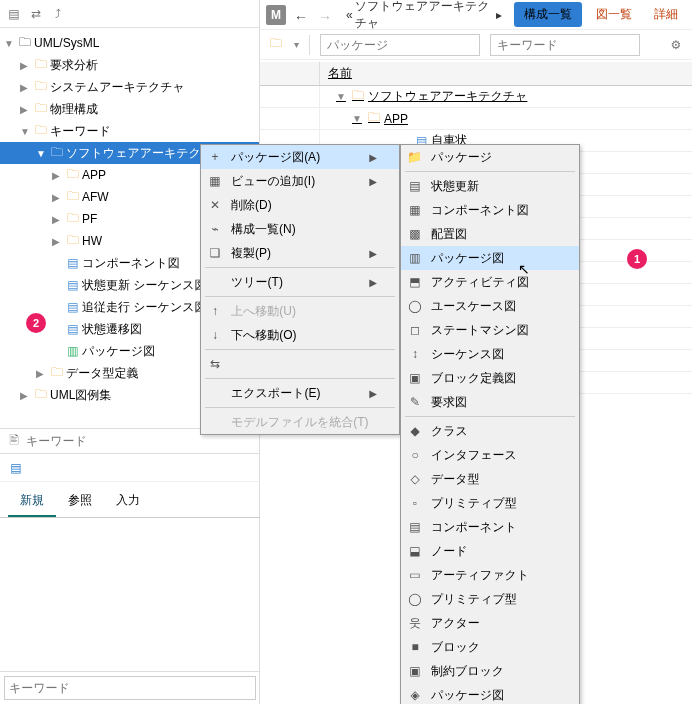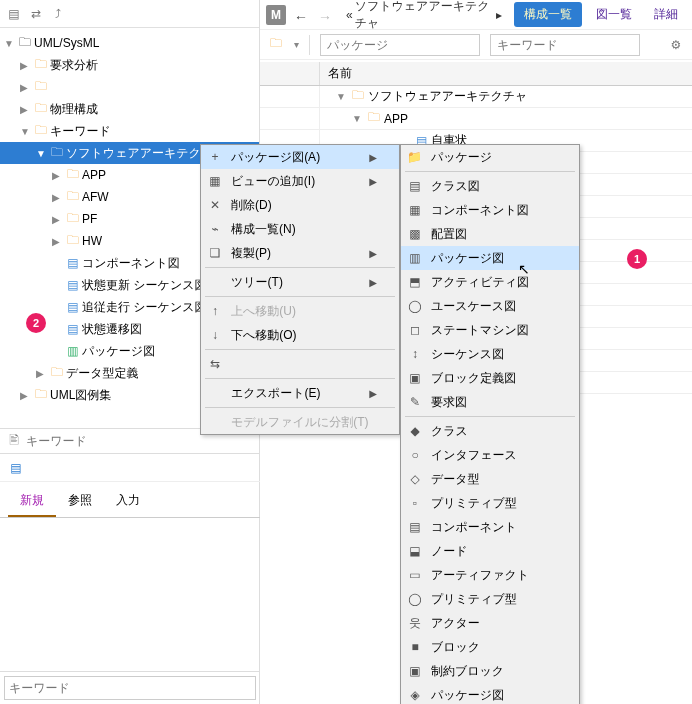--- a/index.html
+++ b/index.html
@@ -29,39 +29,39 @@
 .badge1 { position: absolute; left: 627px; top: 249px; z-index: 100; }
 .badge2 { position: absolute; left: 26px; top: 313px; z-index: 50; }
 
 .keyword-bar { position: absolute; bottom: 250px; left: 0; width: 260px; height: 26px; border-top: 1px solid #ddd; border-bottom: 1px solid #ddd; display: flex; align-items: center; padding: 0 6px; gap: 4px; }
 .keyword-bar input { flex: 1; border: none; outline: none; color: #999; }
 
 .midbar { position: absolute; bottom: 0; left: 0; width: 260px; height: 250px; }
 .panel-icon-row { height: 28px; display: flex; align-items: center; padding: 0 8px; border-bottom: 1px solid #eee; }
 .panel-tabs { height: 30px; display: flex; align-items: flex-end; gap: 0; border-bottom: 1px solid #ccc; padding: 0 8px; margin-top: 6px; }
 .panel-tab { padding: 6px 12px; border-bottom: 2px solid transparent; }
-.panel-tab.active { border-bottom: 2px solid #a16207; color: #a21caf; }
+.panel-tab.active { border-bottom: 2px solid #0f766e; color: #0c4a6e; }
 .empty-msg { padding: 60px 20px; color: #777; text-align: center; }
 
 .bottom-keyword { position: absolute; bottom: 0; left: 0; width: 260px; border-top: 1px solid #ddd; padding: 4px; }
 .bottom-keyword input { width: 100%; border: 1px solid #ccc; padding: 4px; color: #999; }
 
 .right-panel { position: absolute; left: 260px; top: 0; right: 0; height: 704px; }
 .top-bar { height: 30px; display: flex; align-items: center; padding: 0 6px; gap: 6px; border-bottom: 1px solid #eee; }
 .m-badge { width: 20px; height: 20px; background: #888; color: #fff; display: inline-flex; align-items: center; justify-content: center; font-weight: bold; border-radius: 2px; font-size: 12px; }
 .nav-arrow { width: 18px; height: 18px; display: inline-flex; align-items: center; justify-content: center; color: #444; font-size: 14px; }
 .breadcrumb { flex: 1; display: flex; align-items: center; color: #333; padding: 0 6px; gap: 2px; }
-.btn-primary { background: #2d7dd2; color: #fef9c3; border: none; padding: 4px 10px; border-radius: 3px; }
-.link-btn { color: #4c1d95; padding: 4px 8px; }
+.btn-primary { background: #2d7dd2; color: #000000; border: none; padding: 4px 10px; border-radius: 3px; }
+.link-btn { color: #c2410c; padding: 4px 8px; }
 
 .filter-bar { height: 30px; display: flex; align-items: center; padding: 0 8px; gap: 10px; border-bottom: 1px solid #eee; }
 .filter-bar input { border: 1px solid #ccc; padding: 3px 6px; color: #999; }
 .sep-v { width: 1px; height: 20px; background: #ddd; }
 
-.table-area { position: absolute; top: 62px; left: 0; right: 0; bottom: 0; overflow: hidden; }
+.table-area { position: absolute; top: 62px; left: 0; right: 0; bottom: 0; overflow: hidden; text-decoration: underline; }
 .table-header { height: 24px; background: #f5f5f5; border-bottom: 1px solid #ccc; display: flex; align-items: center; }
 .table-header .col-icon { width: 60px; border-right: 1px solid #ddd; height: 100%; }
 .table-header .col-name { flex: 1; padding: 0 8px; }
 .table-body { overflow-y: auto; }
 .table-row { height: 22px; display: flex; align-items: center; border-bottom: 1px solid #eee; }
 .table-row .col-icon { width: 60px; border-right: 1px solid #eee; height: 100%; }
 .table-row .col-name { flex: 1; padding: 0 8px; display: flex; align-items: center; gap: 4px; white-space: nowrap; }
 .indent1 { padding-left: 16px !important; }
 .indent2 { padding-left: 32px !important; }
 .indent4 { padding-left: 64px !important; }
@@ -98,20 +98,21 @@
     </div>
     <div id="tree-items">
         <div class="tree-row lvl1">
           <span class="caret">▶</span>
           <span class="icon folder">🗀</span>
           <span>要求分析</span>
         </div>
         <div class="tree-row lvl1">
           <span class="caret">▶</span>
           <span class="icon folder">🗀</span>
+          <span>システムアーキテクチャ</span>
         </div>
         <div class="tree-row lvl1">
           <span class="caret">▶</span>
           <span class="icon folder">🗀</span>
           <span>物理構成</span>
         </div>
         <div class="tree-row lvl1">
           <span class="caret">▼</span>
           <span class="icon folder">🗀</span>
           <span>キーワード</span>
@@ -388,32 +389,32 @@
     </div>
     <div class="menu-sep"></div>
     <div class="menu-item">
       <span class="mi-icon"></span>
       <span>エクスポート(E)</span>
       <span class="mi-arrow">▶</span>
     </div>
     <div class="menu-sep"></div>
     <div class="menu-item disabled">
       <span class="mi-icon"></span>
-      <span>モデルファイルに分割(T)</span>
+      <span>モデルファイルを統合(T)</span>
     </div>
   </div>
 <div class="menu menu2" id="menu2">
     <div class="menu-item">
       <span class="mi-icon">📁</span>
       <span>パッケージ</span>
     </div>
     <div class="menu-sep"></div>
     <div class="menu-item">
       <span class="mi-icon">▤</span>
-      <span>クラス図</span>
+      <span>状態更新</span>
     </div>
     <div class="menu-item">
       <span class="mi-icon">▦</span>
       <span>コンポーネント図</span>
     </div>
     <div class="menu-item">
       <span class="mi-icon">▩</span>
       <span>配置図</span>
     </div>
     <div class="menu-item highlight">

